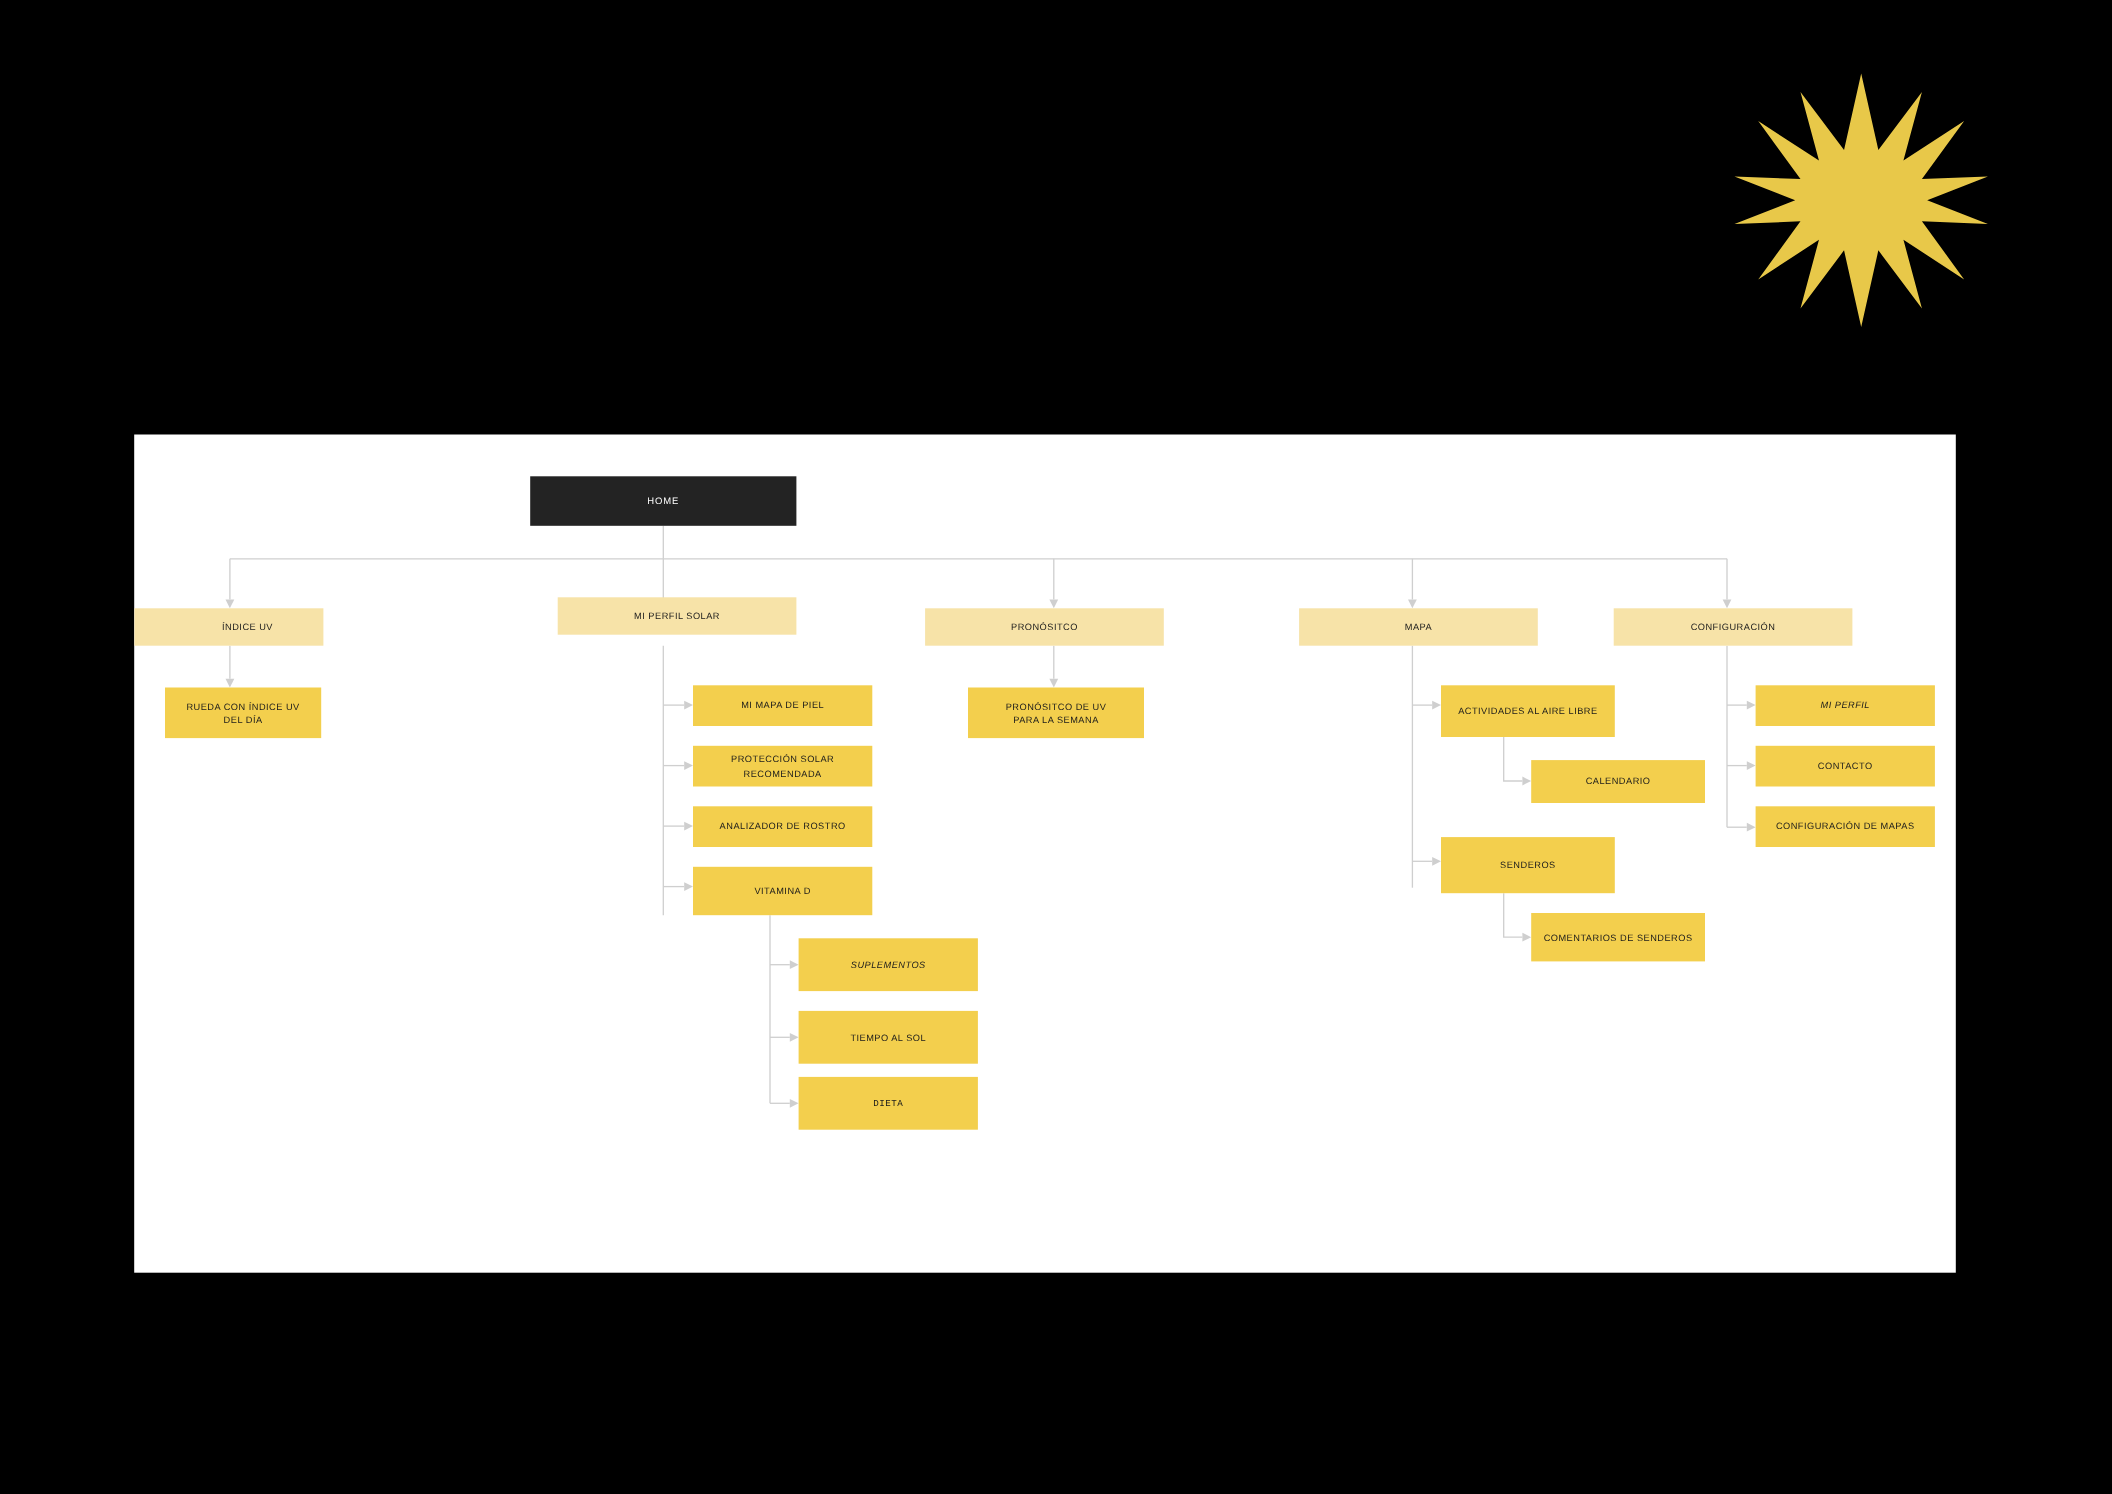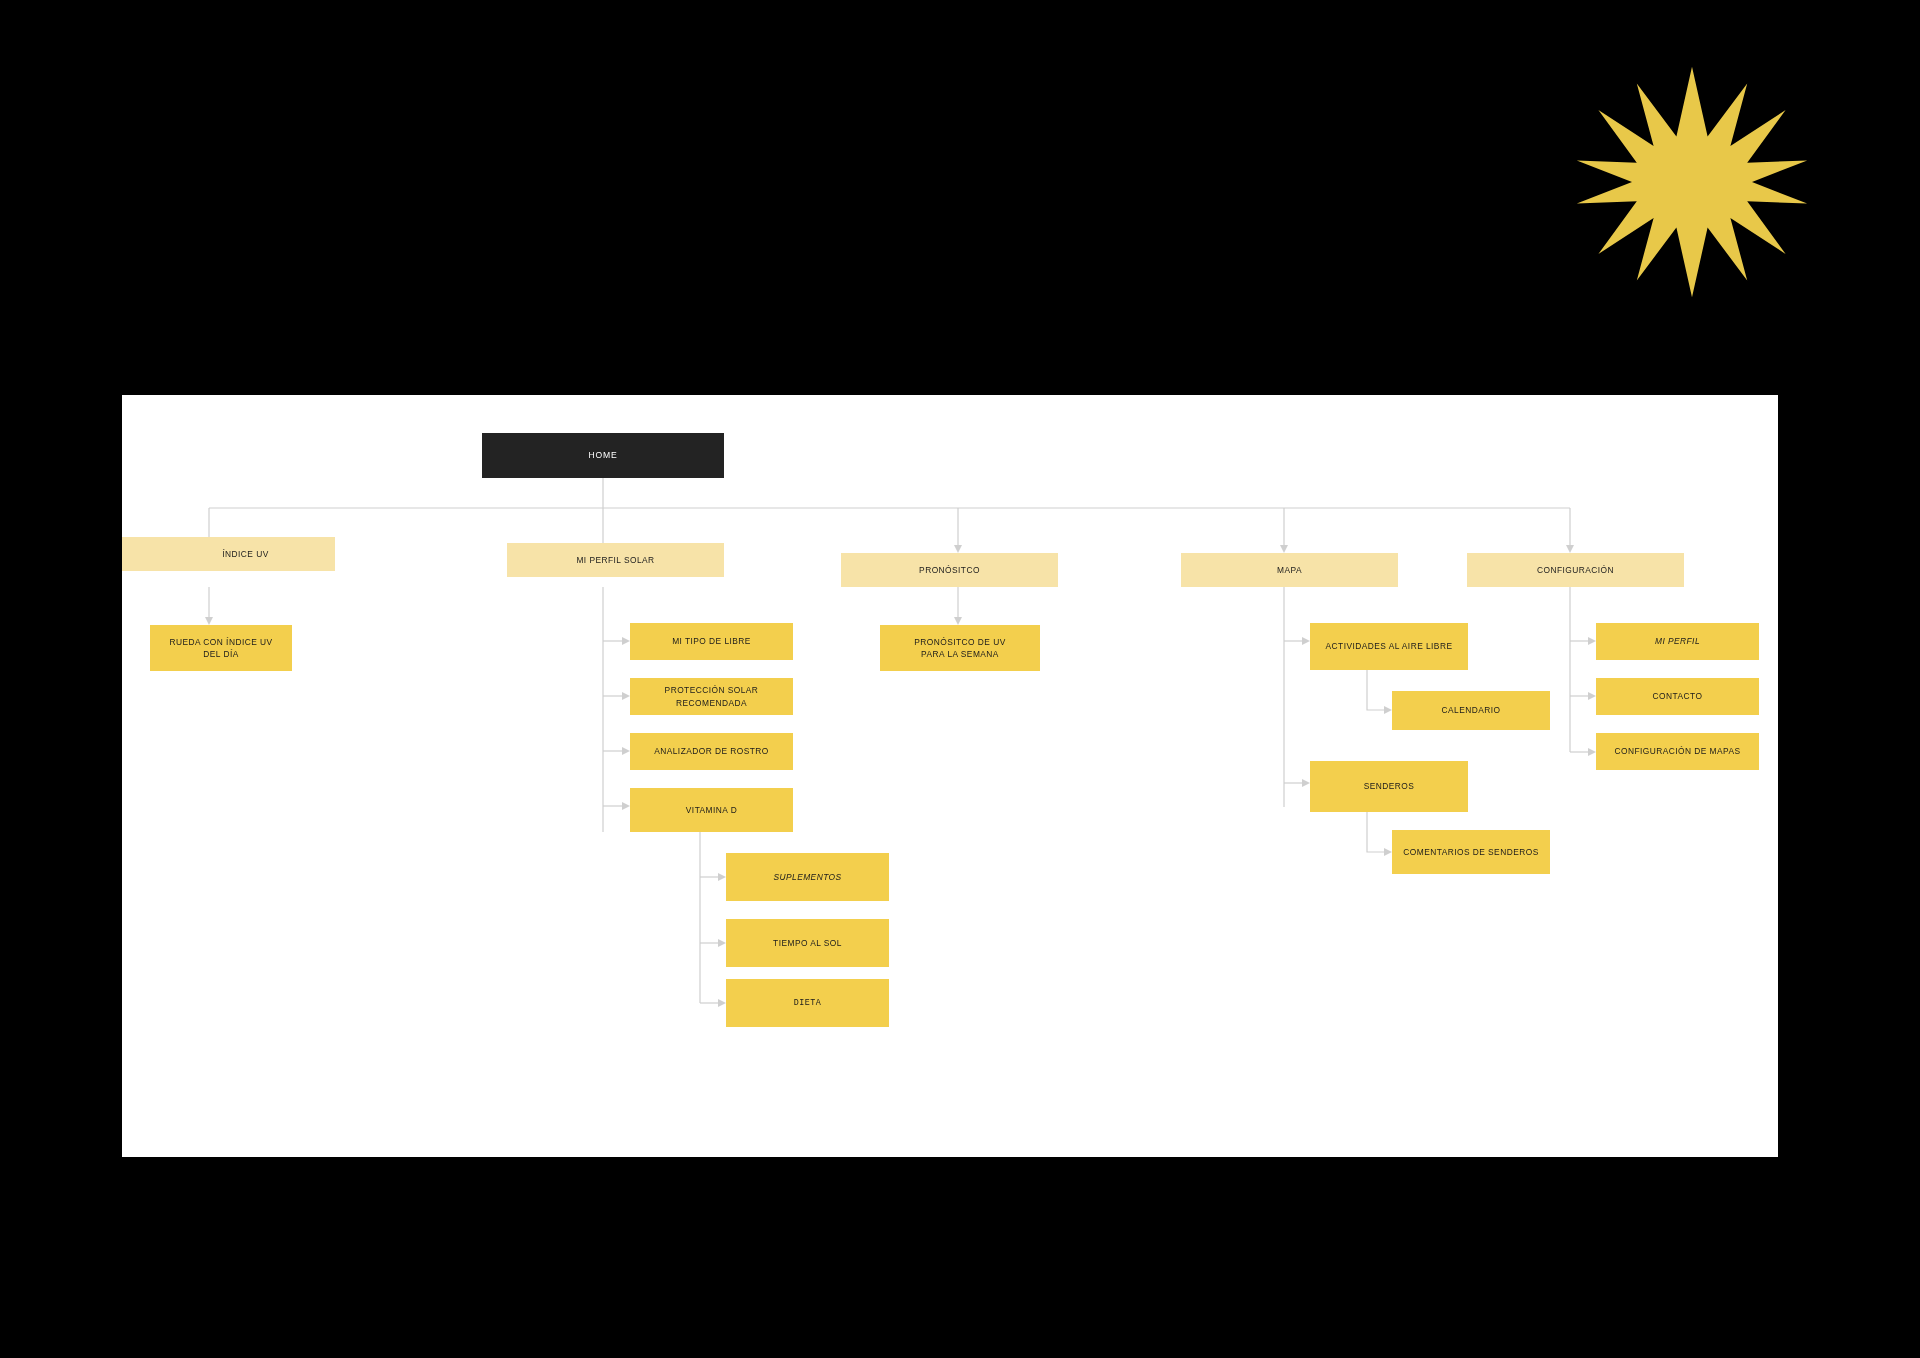--- a/index.html
+++ b/index.html
@@ -142,21 +142,21 @@
       <path d="M1448,301 L1466,301"></path>
       <polygon points="1466,297 1466,305 1474,301"></polygon>
       <path d="M1448,357 L1466,357"></path>
       <polygon points="1466,353 1466,361 1474,357"></polygon>
     </svg>
 
     <div class="node root" style="left:360px; top:38px; width:242px; height:45px;">
       <span>HOME</span>
     </div>
 
-    <div class="node lvl2" style="left:0px; top:142px; width:213px; height:34px;padding-left:40px;">
+    <div class="node lvl2" style="left:0px; top:158px; width:172px; height:34px;padding-left:40px;">
       <span>ÍNDICE UV</span>
     </div>
 
     <div class="node lvl2" style="left:340px; top:148px; width:217px; height:34px;margin-left:45px;">
       <span>MI PERFIL SOLAR</span>
     </div>
 
     <div class="node lvl2" style="left:719px; top:158px; width:217px; height:34px;">
       <span>PRONÓSITCO</span>
     </div>
@@ -168,21 +168,21 @@
     <div class="node lvl2" style="left:1345px; top:158px; width:217px; height:34px;">
       <span>CONFIGURACIÓN</span>
     </div>
 
     <div class="node lvl3" style="left:28px; top:230px; width:142px; height:46px; flex-direction:column;">
       <span>RUEDA CON ÍNDICE UV</span>
       <span>DEL DÍA</span>
     </div>
 
     <div class="node lvl3" style="left:508px; top:228px; width:163px; height:37px;">
-      <span>MI TIPO DE LIBRE</span>
+      <span>MI MAPA DE PIEL</span>
     </div>
 
     <div class="node lvl3" style="left:508px; top:283px; width:163px; height:37px;">
       <span>PROTECCIÓN SOLAR RECOMENDADA</span>
     </div>
 
     <div class="node lvl3" style="left:508px; top:338px; width:163px; height:37px;">
       <span>ANALIZADOR DE ROSTRO</span>
     </div>
 

